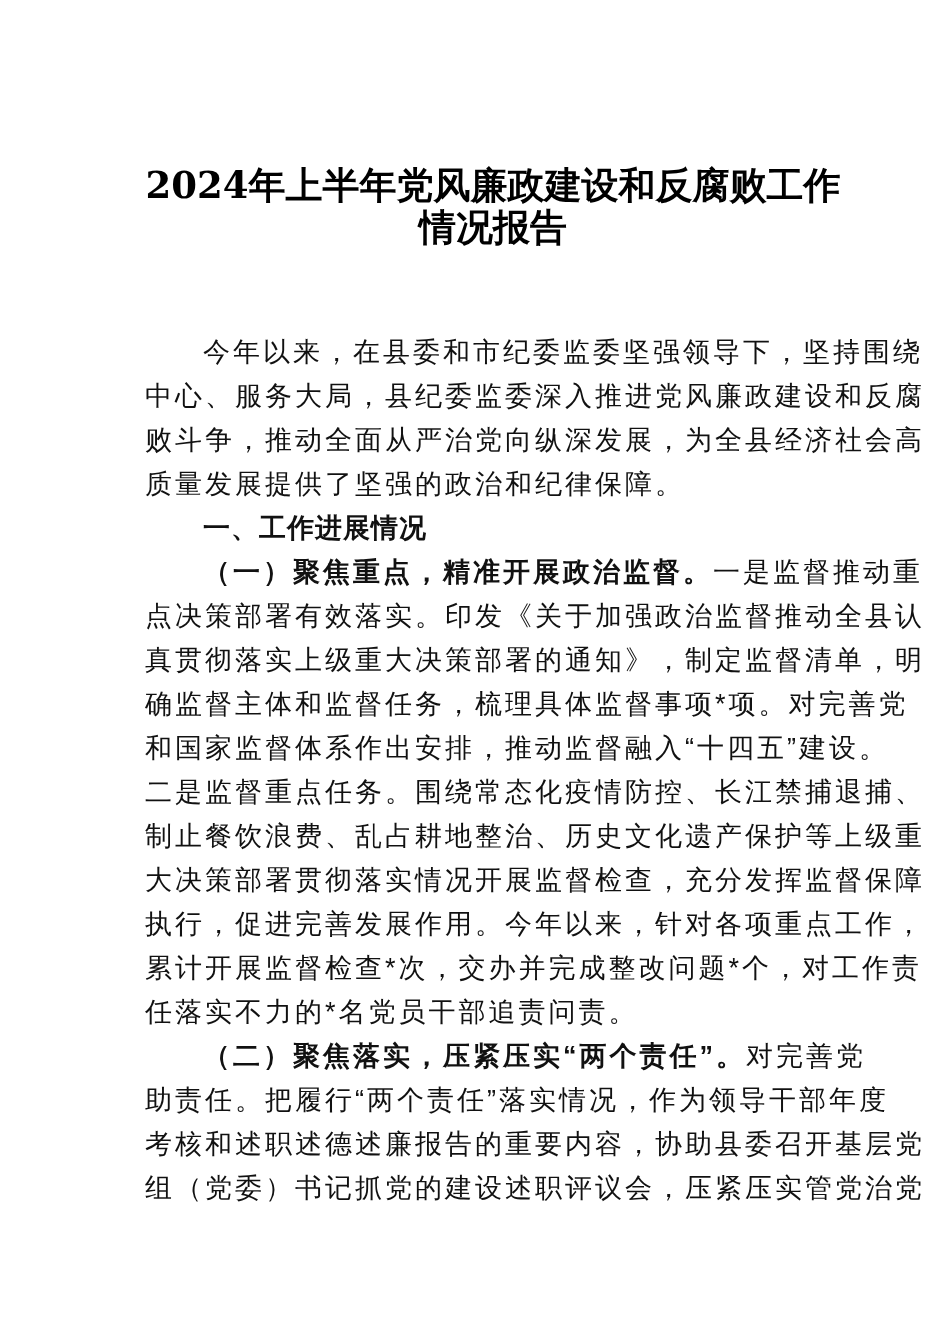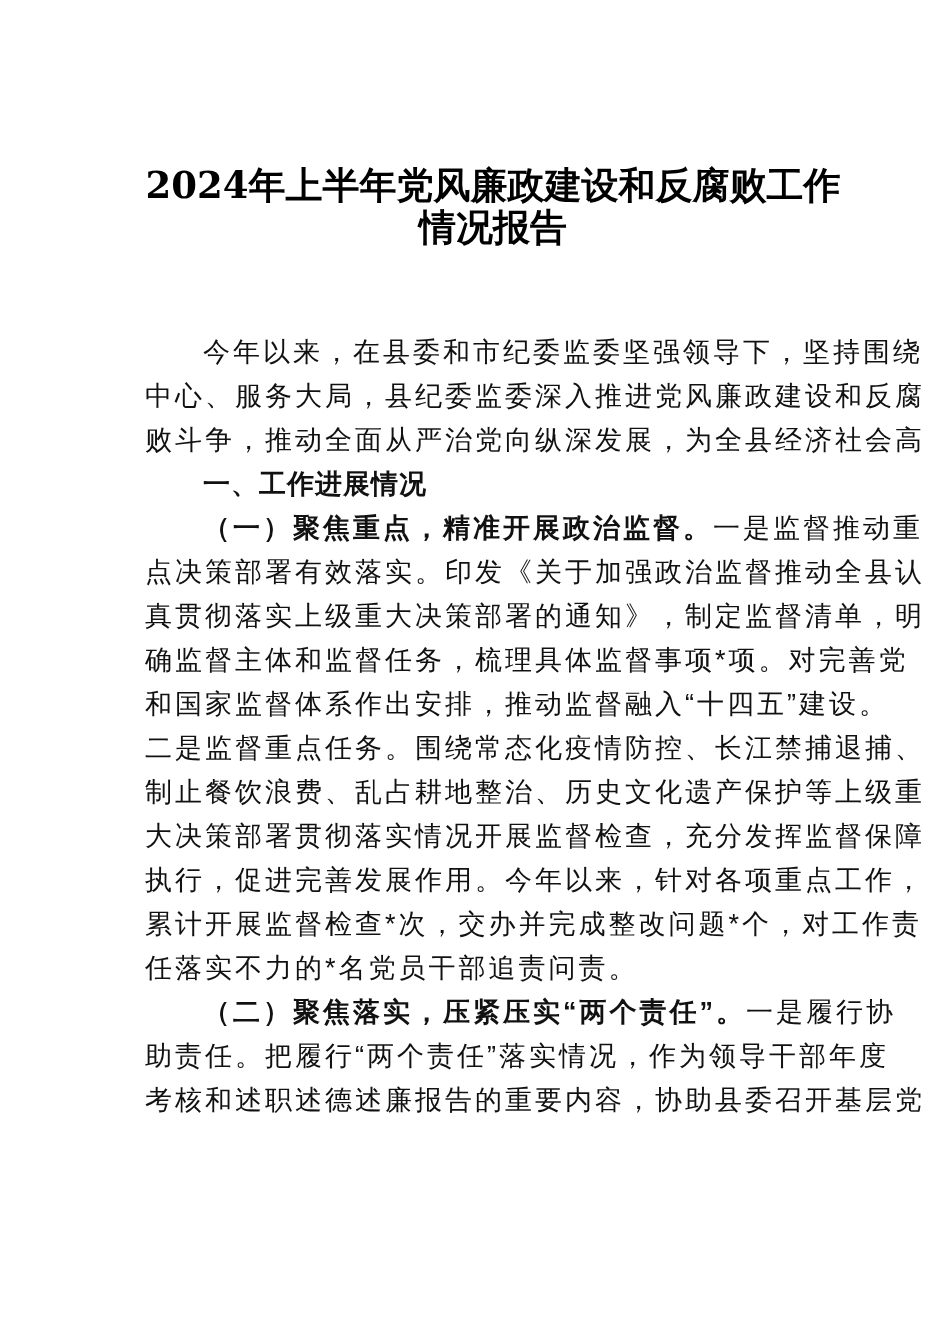--- a/index.html
+++ b/index.html
@@ -31,32 +31,34 @@
 
 <div class="page">
   <div class="title l1">2024年上半年党风廉政建设和反腐败工作</div>
   <div class="title l2">情况报告</div>
 
   <div class="body">
 
     <div class="line indent">今年以来，在县委和市纪委监委坚强领导下，坚持围绕</div>
     <div class="line">中心、服务大局，县纪委监委深入推进党风廉政建设和反腐</div>
     <div class="line">败斗争，推动全面从严治党向纵深发展，为全县经济社会高</div>
+    <div class="line last">质量发展提供了坚强的政治和纪律保障。</div>
 
     <div class="line indent heading">一、工作进展情况</div>
 
     <div class="line indent"><span class="bold">（一）聚焦重点，精准开展政治监督。</span><span>一是监督推动重</span></div>
     <div class="line">点决策部署有效落实。印发《关于加强政治监督推动全县认</div>
     <div class="line">真贯彻落实上级重大决策部署的通知》，制定监督清单，明</div>
     <div class="line">确监督主体和监督任务，梳理具体监督事项*项。对完善党</div>
     <div class="line">和国家监督体系作出安排，推动监督融入“十四五”建设。</div>
     <div class="line">二是监督重点任务。围绕常态化疫情防控、长江禁捕退捕、</div>
     <div class="line">制止餐饮浪费、乱占耕地整治、历史文化遗产保护等上级重</div>
     <div class="line">大决策部署贯彻落实情况开展监督检查，充分发挥监督保障</div>
     <div class="line">执行，促进完善发展作用。今年以来，针对各项重点工作，</div>
     <div class="line">累计开展监督检查*次，交办并完成整改问题*个，对工作责</div>
     <div class="line last">任落实不力的*名党员干部追责问责。</div>
 
-    <div class="line indent"><span class="bold">（二）聚焦落实，压紧压实“两个责任”。</span><span>一是履行协</span></div>
+    <div class="line indent"><span class="bold">（二）聚焦落实，压紧压实“两个责任”。</span><span>对完善党</span></div>
     <div class="line">助责任。把履行“两个责任”落实情况，作为领导干部年度</div>
     <div class="line">考核和述职述德述廉报告的重要内容，协助县委召开基层党</div>
+    <div class="line">组（党委）书记抓党的建设述职评议会，压紧压实管党治党</div>
   </div>
 </div>
 
 </body></html>

